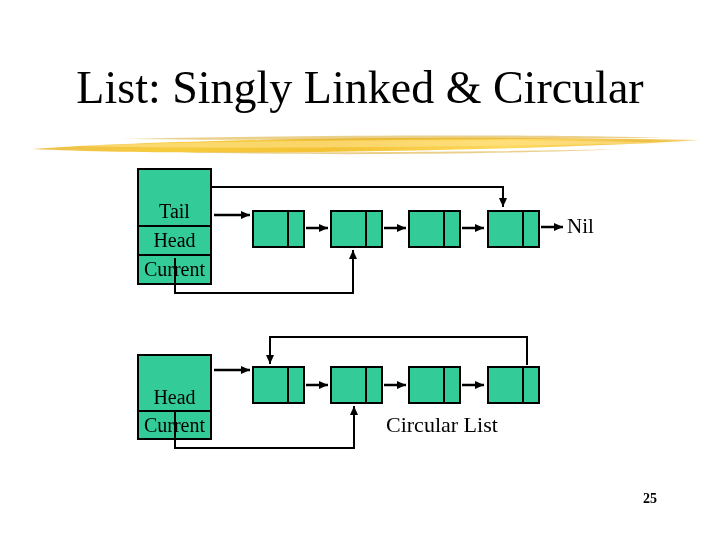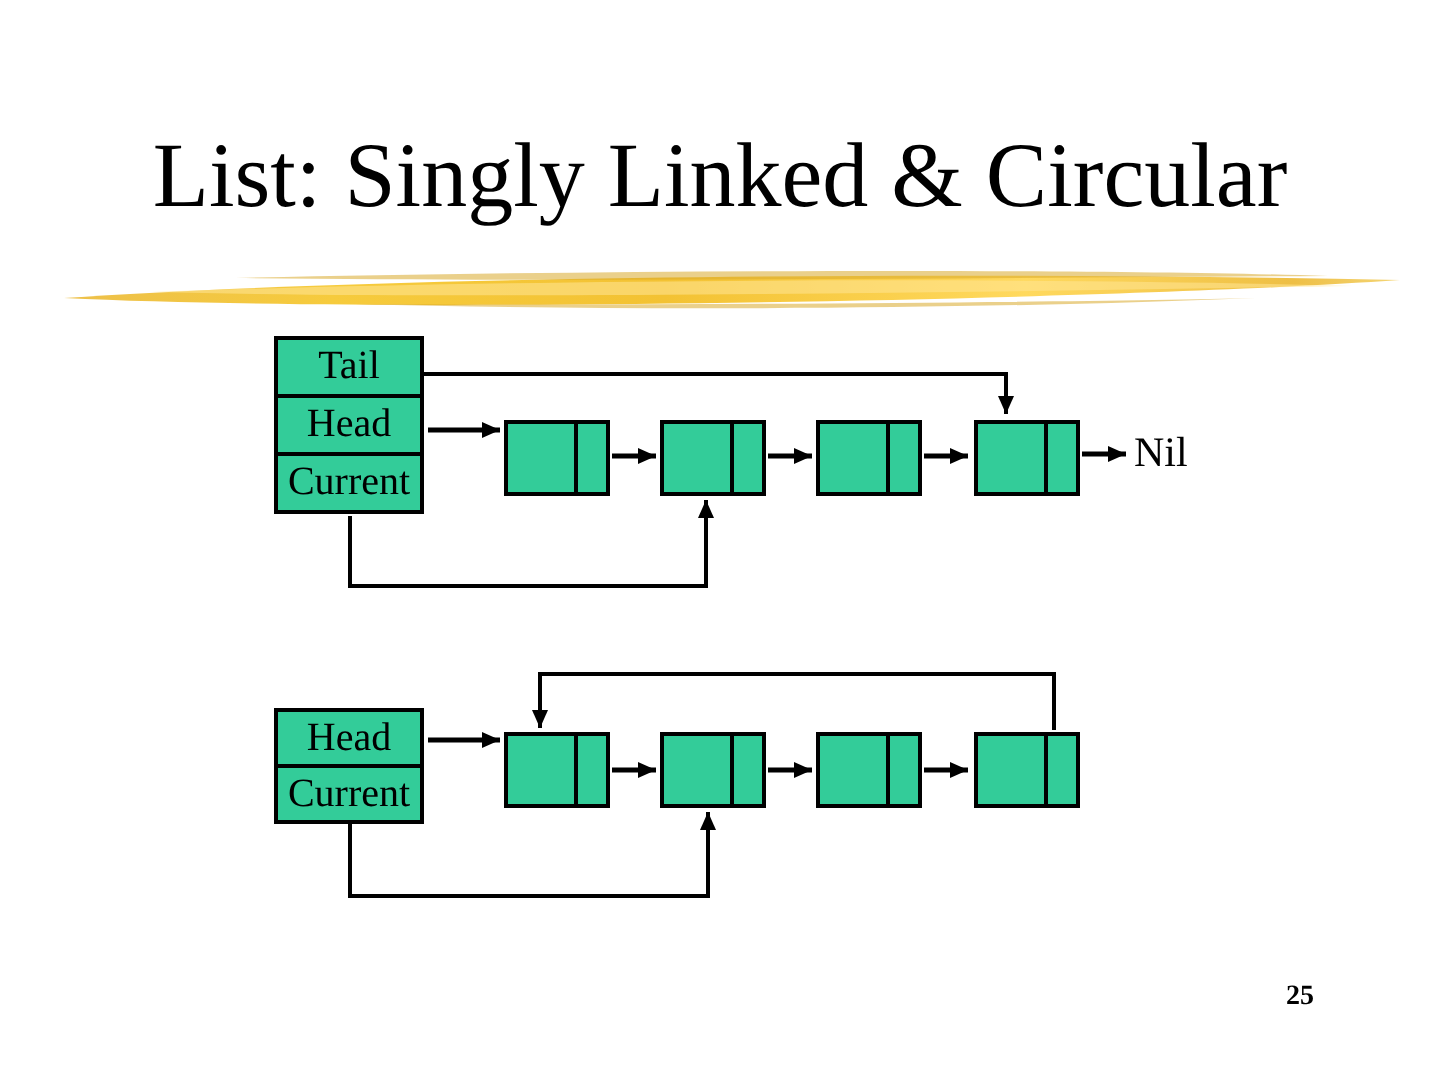--- a/index.html
+++ b/index.html
@@ -14,21 +14,21 @@
   .brush{position:absolute;left:28px;top:126px;width:678px;height:38px;}
   
   .pbox{
     position:absolute;left:137px;width:75px;box-sizing:border-box;
     border:2px solid #000;
   }
   .pbox .prow{
     display:flex;align-items:center;justify-content:center;
     font-size:20px;color:#000;border-top:2px solid #000;
   }
-  .pbox .prow:first-child{border-top:none;}
+  .pbox .prow:first-child{border-top:none;margin-top:28px;}
   .pbox-top{top:168px;}
   .pbox-top .prow{height:27px;}
   .pbox-bottom{top:354px;}
   .pbox-bottom .prow{height:26px;}
   
   .node{
     position:absolute;width:53px;height:38px;box-sizing:border-box;
     border:2px solid #000;
   }
   .node .ndivider{position:absolute;left:33px;top:0;width:2px;height:100%;background:#000;}
@@ -112,20 +112,21 @@
     <div class="ncell data"></div>
     <div class="ndivider"></div>
     <div class="ncell ptr"></div>
   </div>
   <div class="node" style="left: 487px; top: 366px; background: rgb(51, 204, 153);">
     <div class="ncell data"></div>
     <div class="ndivider"></div>
     <div class="ncell ptr"></div>
   </div>
 
+  <div class="caption">Circular List</div>
 
   <div class="page-number">25</div>
 
   <svg class="connectors" viewBox="0 0 720 540" aria-hidden="true">
     <defs>
       <marker id="ah" markerWidth="11" markerHeight="10" refX="9" refY="4" orient="auto" markerUnits="userSpaceOnUse">
         <path d="M0,0 L9,4 L0,8 Z" fill="#000"></path>
       </marker>
     </defs>
 

